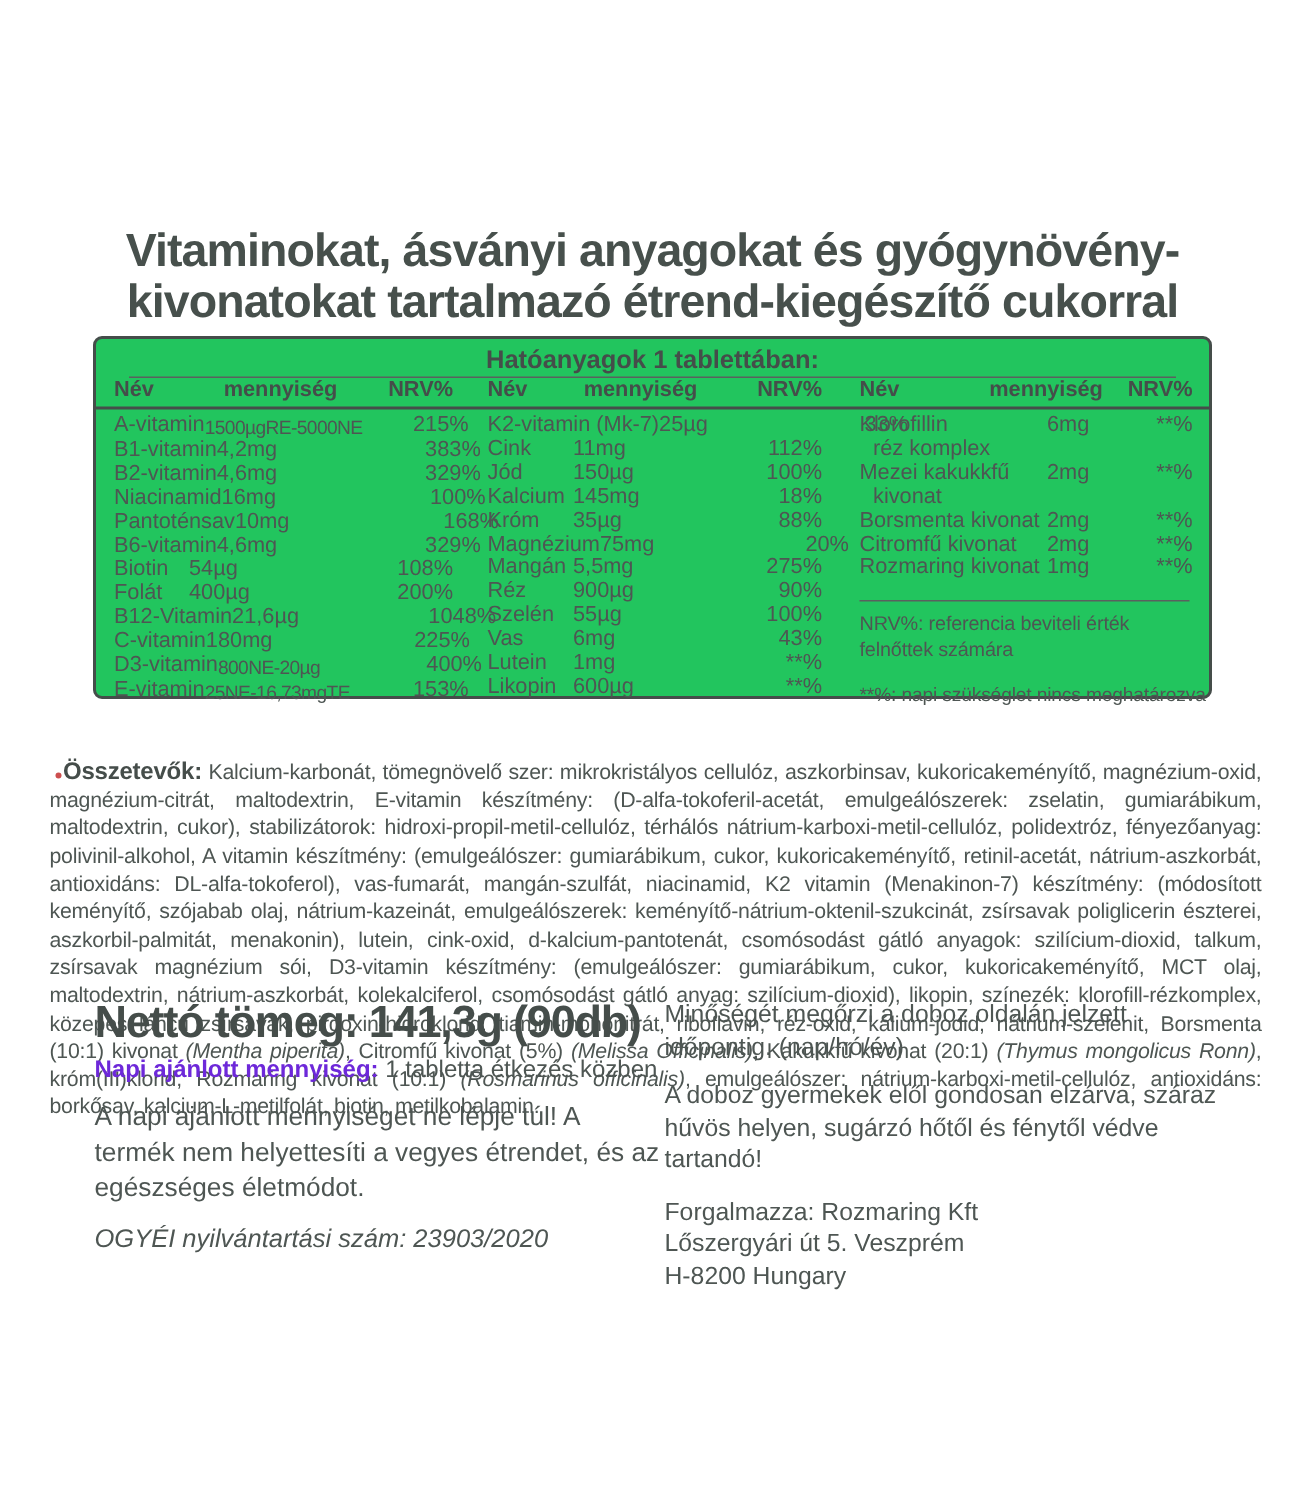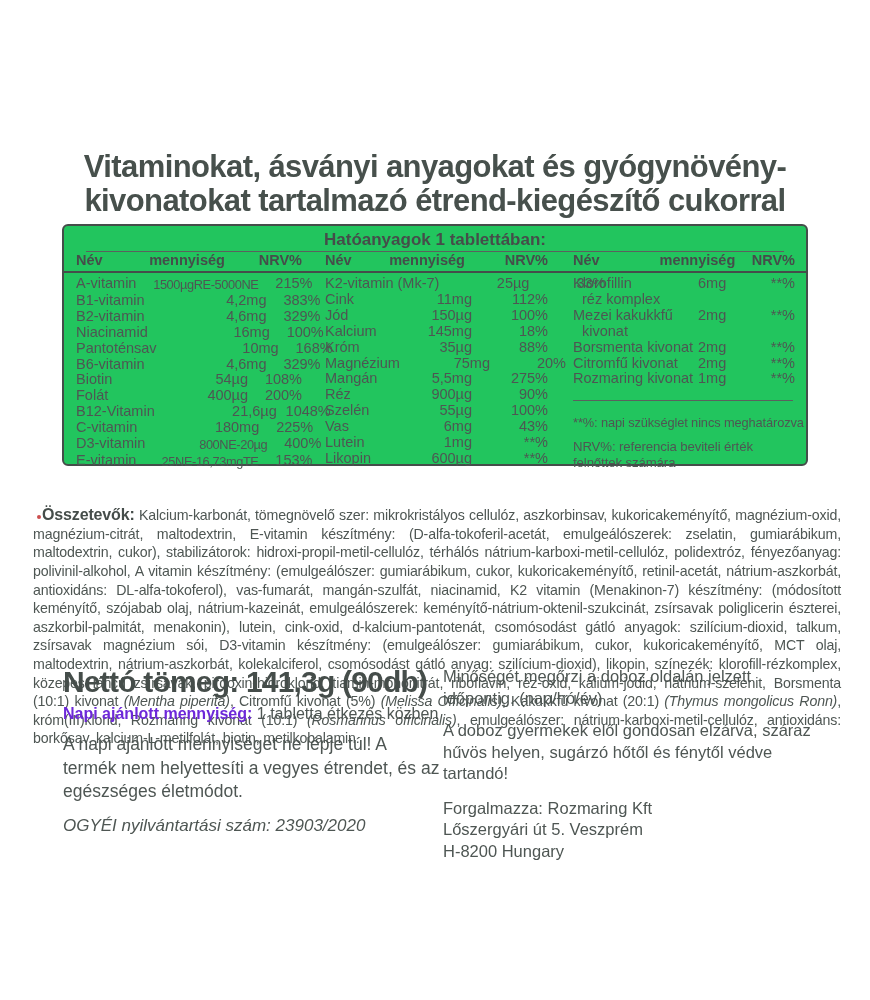--- a/index.html
+++ b/index.html
@@ -47,21 +47,21 @@
   .hnrv { white-space:nowrap; }
 
   .facts-grid { display:flex; padding:3px 0 0 12px; }
   .fc { }
   .fc1 { width:226px; margin-right:23px; }
   .fc2 { width:223px; margin-right:25px; }
   .fc3 { width:222px; }
   .frow { display:flex; font-size:14.5px; line-height:15.9px; align-items:flex-start; }
   .fname { flex:1; white-space:nowrap; overflow:visible; }
   .fname2 { padding-left:9px; white-space:nowrap; }
-  .famount { text-align:right; white-space:nowrap; flex-shrink:0; }
+  .famount { text-align:left; white-space:nowrap; flex-shrink:0; }
   .fnrv { text-align:right; white-space:nowrap; flex-shrink:0; }
   .fc1 .famount { width:122px; } .fc1 .fnrv { width:54px; }
   .fc2 .famount { width:90px;  } .fc2 .fnrv { width:76px; }
   .fc3 .fname { flex:0 0 125px; } .fc3 .famount { width:50px; text-align:left; } .fc3 .fnrv { flex:1; }
   .famount.condensed { font-size:12.8px; letter-spacing:-0.4px; line-height:15.9px; padding-top:1px; }
 
   .fnotes-rule { border-top:1.5px solid #5a615e; margin:13px 2px 0 0; }
   .fnote { font-size:13.2px; line-height:16.5px; margin-top:7px; letter-spacing:-0.1px; }
   .fnote.second { margin-top:14px; white-space:nowrap; font-size:12.8px; }
 
@@ -276,22 +276,22 @@
               <div class="famount">2mg</div>
               <div class="fnrv">**%</div>
             </div>
             <div class="frow">
               <div class="fname">Rozmaring kivonat</div>
               <div class="famount">1mg</div>
               <div class="fnrv">**%</div>
             </div>
           </div>
         <div class="fnotes-rule"></div>
+        <div class="fnote">NRV%: referencia beviteli érték felnőttek számára</div>
         <div class="fnote second">**%: napi szükséglet nincs meghatározva</div>
-        <div class="fnote">NRV%: referencia beviteli érték felnőttek számára</div>
       </div>
     </div>
   </div>
 
   <p class="ingredients"><span class="ing-label">Összetevők:</span><span><span> Kalcium-karbonát, tömegnövelő szer: mikrokristályos cellulóz, aszkorbinsav, kukoricakeményítő, magnézium-oxid, magnézium-citrát, maltodextrin, E-vitamin készítmény: (D-alfa-tokoferil-acetát, emulgeálószerek: zselatin, gumiarábikum, maltodextrin, cukor), stabilizátorok: hidroxi-propil-metil-cellulóz, térhálós nátrium-karboxi-metil-cellulóz, polidextróz, fényezőanyag: polivinil-alkohol, A vitamin készítmény: (emulgeálószer: gumiarábikum, cukor, kukoricakeményítő, retinil-acetát, nátrium-aszkorbát, antioxidáns: DL-alfa-tokoferol), vas-fumarát, mangán-szulfát, niacinamid, K2 vitamin (Menakinon-7) készítmény: (módosított keményítő, szójabab olaj, nátrium-kazeinát, emulgeálószerek: keményítő-nátrium-oktenil-szukcinát, zsírsavak poliglicerin észterei, aszkorbil-palmitát, menakonin), lutein, cink-oxid, d-kalcium-pantotenát, csomósodást gátló anyagok: szilícium-dioxid, talkum, zsírsavak magnézium sói, D3-vitamin készítmény: (emulgeálószer: gumiarábikum, cukor, kukoricakeményítő, MCT olaj, maltodextrin, nátrium-aszkorbát, kolekalciferol, csomósodást gátló anyag: szilícium-dioxid), likopin, színezék: klorofill-rézkomplex, közepes láncú zsírsavak, pirdoxin-hidroklorid, tiamin-mononitrát, riboflavin, réz-oxid, kálium-jodid, nátrium-szelenit, Borsmenta (10:1) kivonat </span><span class="it">(Mentha piperita)</span><span>, Citromfű kivonat (5%) </span><span class="it">(Melissa Officinalis)</span><span>, Kakukkfű kivonat (20:1) </span><span class="it">(Thymus mongolicus Ronn)</span><span>, króm(III)klorid, Rozmaring kivonat (10:1) </span><span class="it">(Rosmarinus officinalis)</span><span>, emulgeálószer: nátrium-karboxi-metil-cellulóz, antioxidáns: borkősav, kalcium-L-metilfolát, biotin, metilkobalamin.</span></span></p>
 
   <div class="red-dot"></div>
 
   <div class="bottom-left">
     <div class="net-weight">Nettó tömeg: 141,3g (90db)</div>

